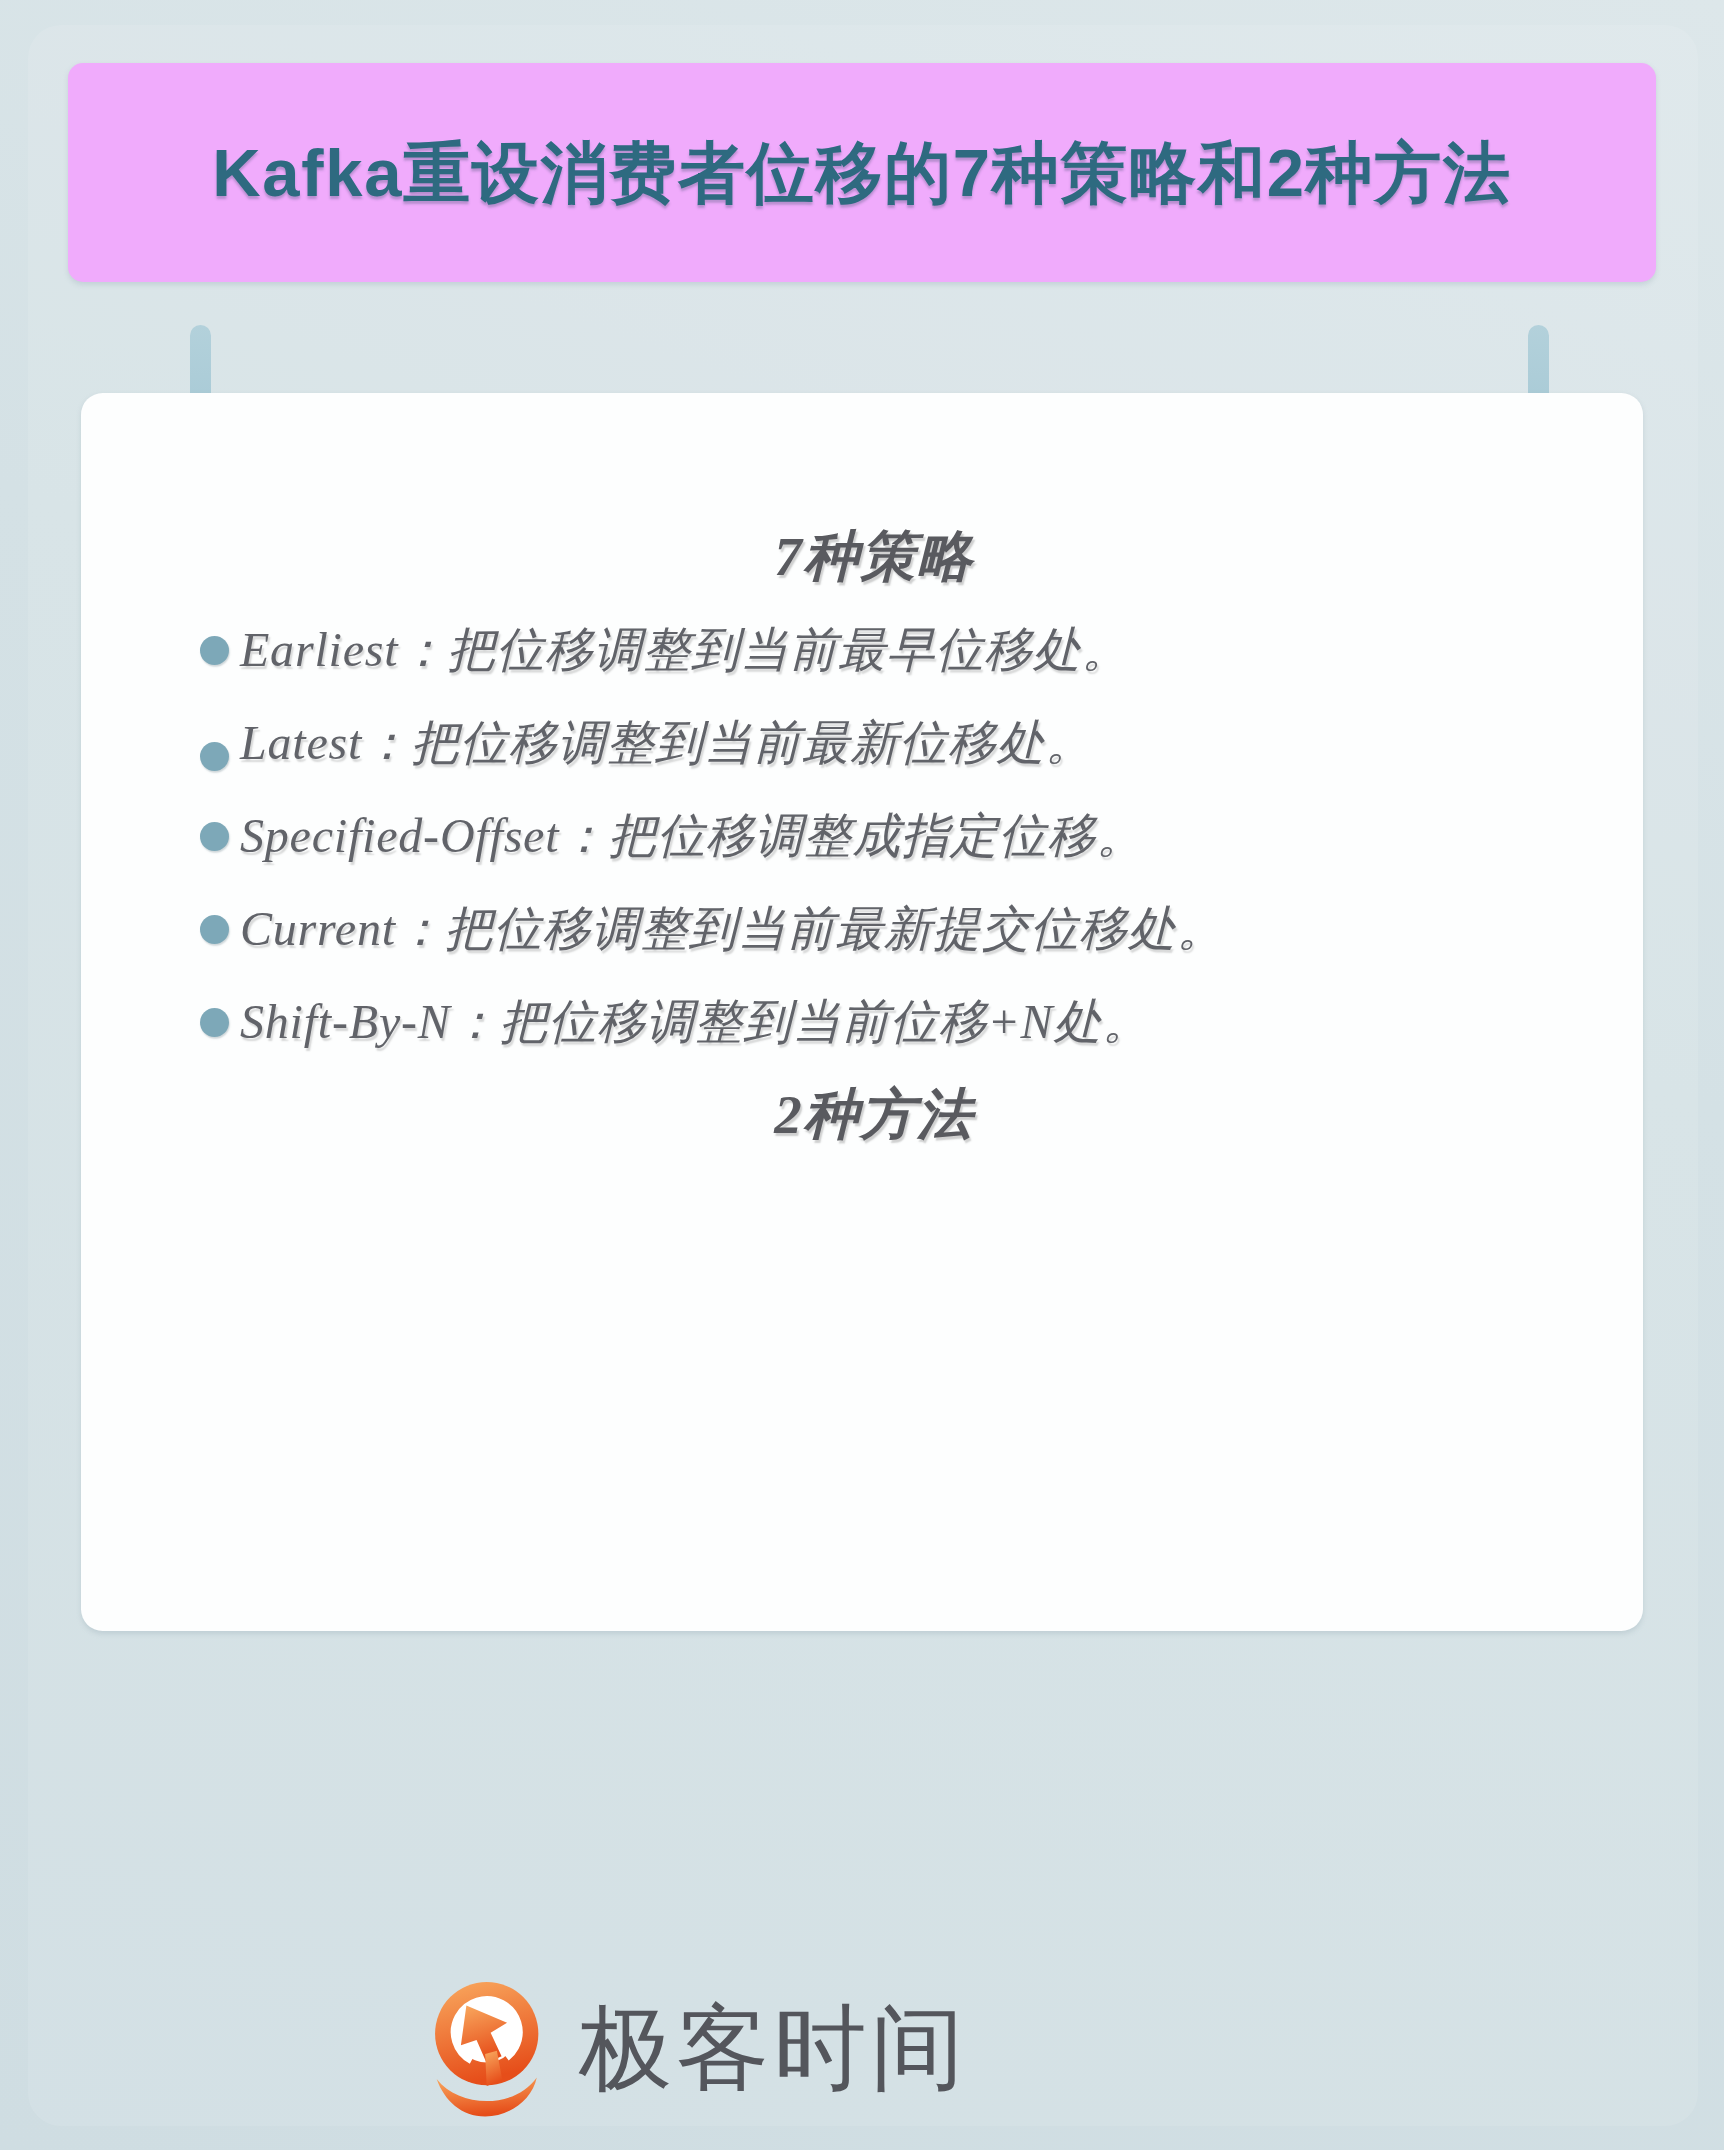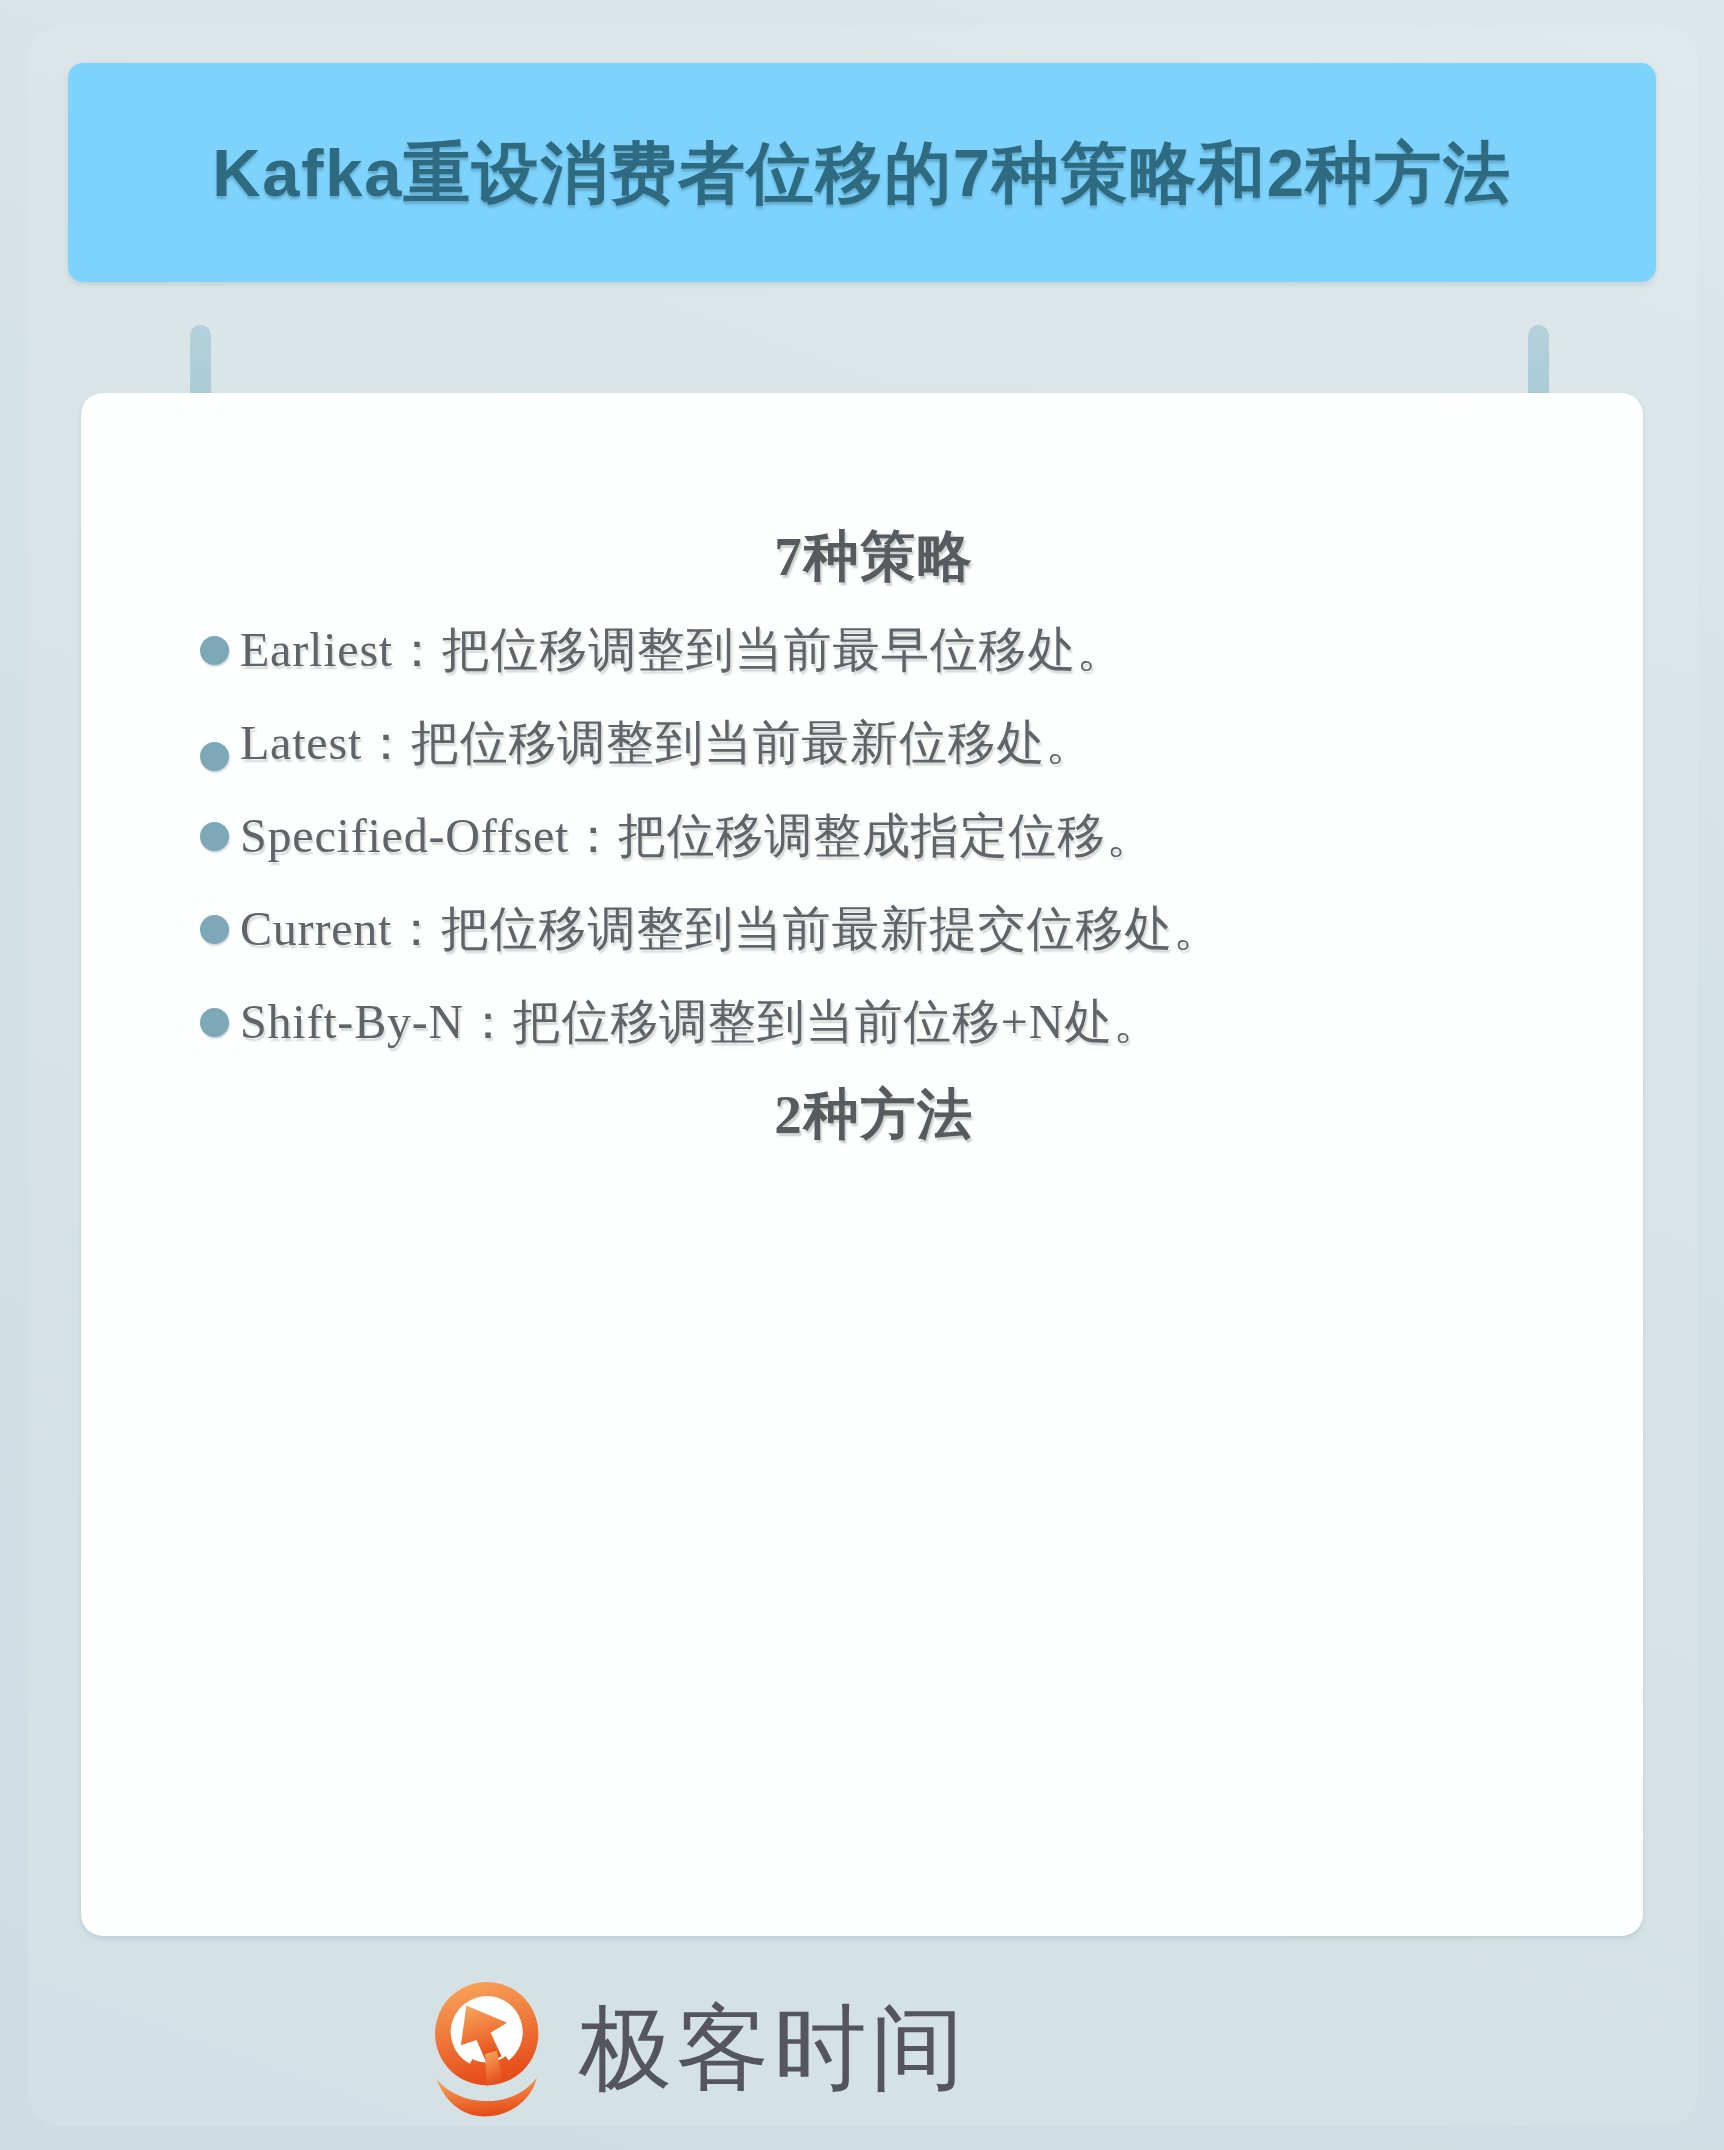--- a/index.html
+++ b/index.html
@@ -7,21 +7,21 @@
     width:1725px;height:2151px;position:relative;overflow:hidden;
     background:linear-gradient(200deg,#dde7ea 0%,#d4e1e5 40%,#cfdde2 100%);
     font-family:"Liberation Serif","DejaVu Serif",serif;
   }
   .bg-inner{
     position:absolute;left:27.5px;top:25px;right:27.5px;bottom:25px;
     background:rgba(255,255,255,0.10);border-radius:33px;
   }
   .title-card{
     position:absolute;left:68px;top:63px;width:1588px;height:219px;
-    background:#7dd3fc;border-radius:15px;
+    background:#f0abfc;border-radius:15px;
     box-shadow:0 2.5px 5.8px rgba(140,160,172,.28);
     display:flex;align-items:center;justify-content:center;
   }
   .title-card h1{
     margin:0;
     font-family:"Liberation Sans","DejaVu Sans",sans-serif;
     font-weight:700;font-size:67px;line-height:1;
     color:#2e6a80;letter-spacing:1.7px;
     text-shadow:0 3.3px 2.5px rgba(36,70,88,.28);
   }
@@ -31,25 +31,25 @@
   .pin .pin-base{
     position:absolute;left:0;bottom:0;width:45px;height:28px;
     border-radius:50%;background:#dde8ec;
   }
   .pin .pin-bar{
     position:absolute;left:11.7px;top:0;width:21.7px;height:143px;
     border-radius:10.8px;
     background:linear-gradient(180deg,#b3d1db 0%,#a2c6d3 100%);
   }
   .content-card{
-    position:absolute;left:81px;top:393px;width:1562px;height:1543px;
+    position:absolute;left:81px;top:393px;width:1562px;height:1238px;
     box-sizing:border-box;padding:117px 95px 0 119px;
     background:#fdfefe;border-radius:21.7px;
     box-shadow:0 2.5px 5.8px rgba(140,160,172,.28);
-    font-size:48px;line-height:93px;color:#616369;
+    font-size:48px;line-height:93px;color:#616369;font-style:italic;
   }
   .section-heading{
     margin:0;font-size:55px;font-weight:700;line-height:93px;
     color:#595a5f;text-align:center;letter-spacing:1.7px;
     text-shadow:1.7px 2.5px 1.7px rgba(120,120,120,.35);
   }
   ul{list-style:none;margin:0;padding:0;}
   li{
     position:relative;padding-left:40px;
     text-shadow:1.7px 2.5px 1.7px rgba(120,120,120,.28);

